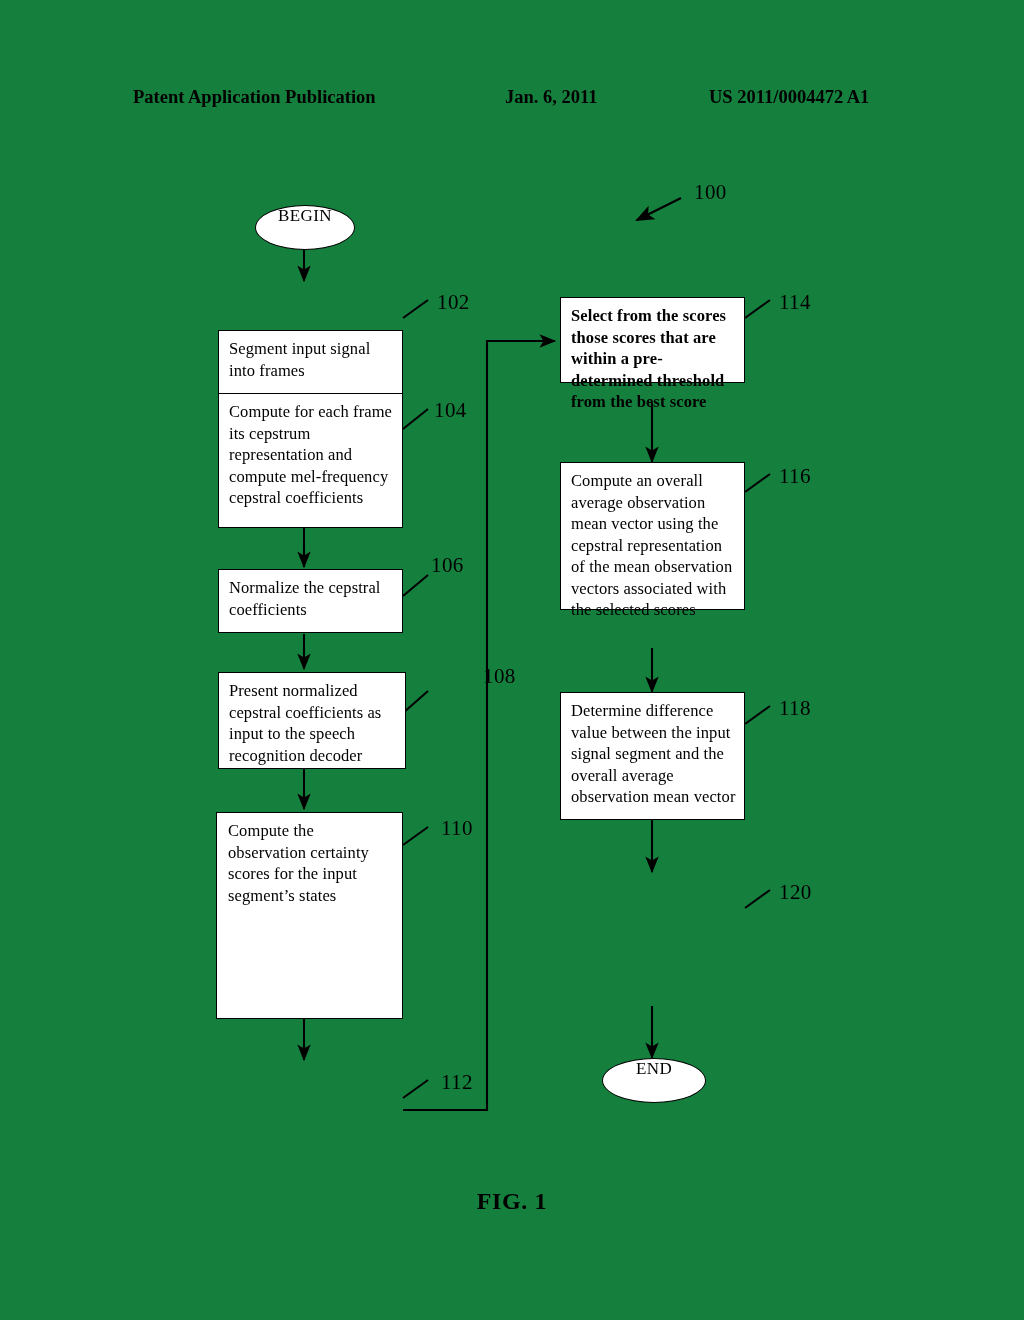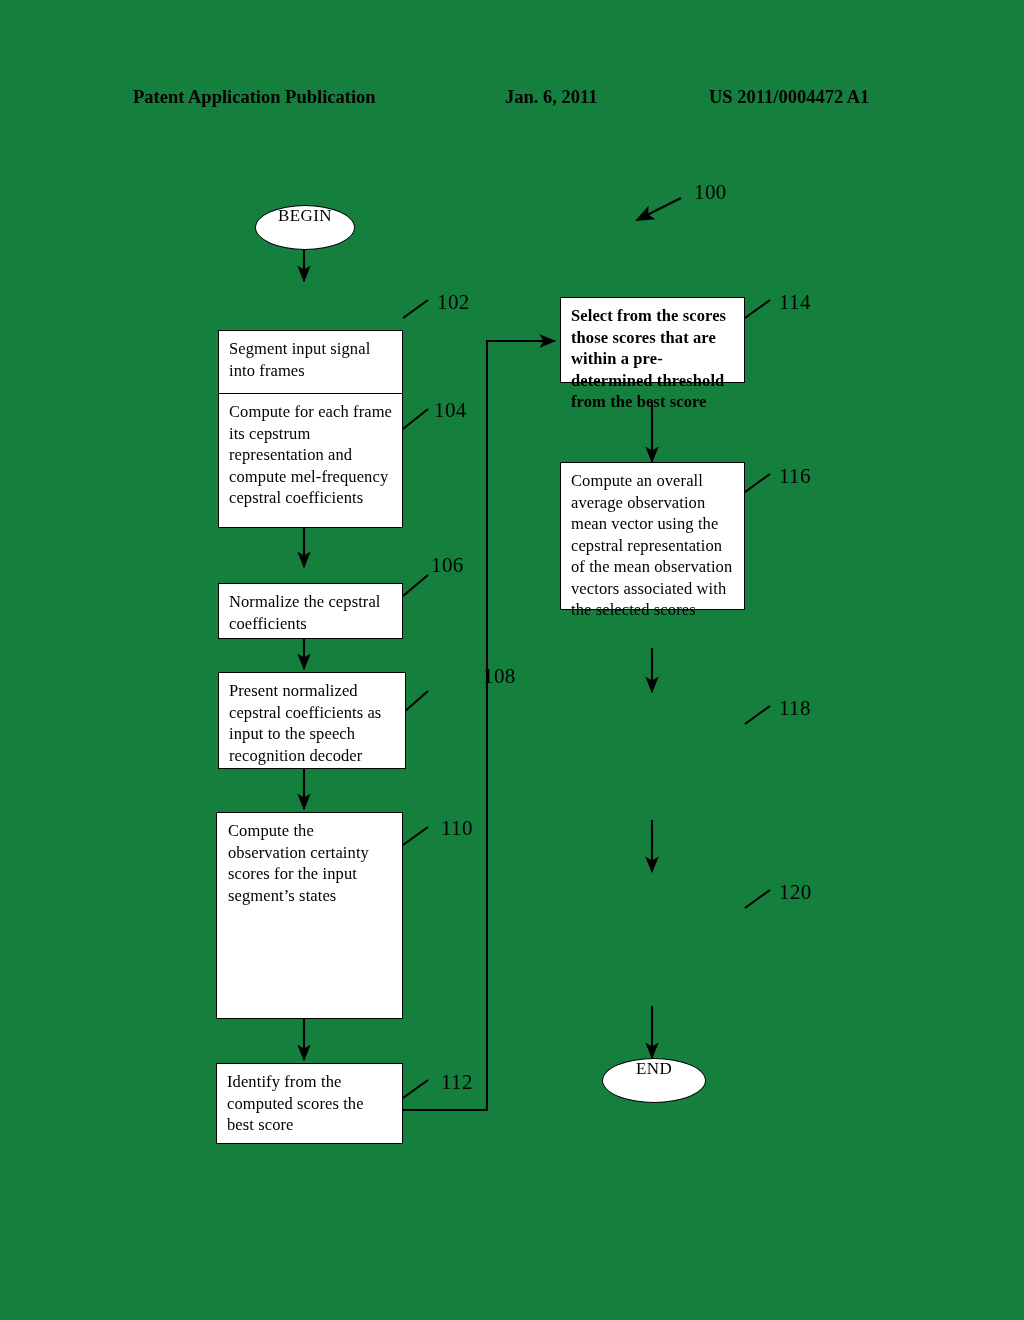--- a/index.html
+++ b/index.html
@@ -161,54 +161,55 @@
   </div>
 
   <div class="fbox" style="left:218px; top:284px; width:185px; height:82px;margin-top:46px;">
     <span>Segment input signal into frames</span>
   </div>
 
   <div class="fbox" style="left:218px; top:393px; width:185px; height:135px;">
     <span>Compute for each frame its cepstrum representation and compute mel-frequency cepstral coefficients</span>
   </div>
 
-  <div class="fbox" style="left:218px; top:583px; width:185px; height:56px;">
+  <div class="fbox" style="left:218px; top:569px; width:185px; height:64px;">
     <span>Normalize the cepstral coefficients</span>
   </div>
 
   <div class="fbox" style="left:218px; top:672px; width:188px; height:97px;">
     <span>Present normalized cepstral coefficients as input to the speech recognition decoder</span>
   </div>
 
   <div class="fbox" style="left:216px; top:812px; width:187px; height:207px;padding-left:11px;">
     <span>Compute the observation certainty scores for the input segment’s states</span>
   </div>
 
-  <div class="fbox" style="left:216px; top:1063px; width:187px; height:81px;">
-    <span>Identify from the computed scores the best score</span>
-  </div>
 
   <div class="fbox" style="left:560px; top:297px; width:185px; height:86px;font-weight:bold;">
     <span>Select from the scores those scores that are within a pre-determined threshold from the best score</span>
   </div>
 
   <div class="fbox" style="left:560px; top:462px; width:185px; height:148px;">
     <span>Compute an overall average observation mean vector using the cepstral representation of the mean observation vectors associated with the selected scores</span>
   </div>
 
+  <div class="fbox" style="left:560px; top:692px; width:185px; height:128px;">
+    <span>Determine difference value between the input signal segment and the overall average observation mean vector</span>
+  </div>
 
 
   <div class="refnum" style="left:437px; top:290px;">102</div>
   <div class="refnum" style="left:434px; top:398px;">104</div>
   <div class="refnum" style="left:431px; top:553px;">106</div>
   <div class="refnum" style="left:459px; top:664px;margin-left:24px;">108</div>
   <div class="refnum" style="left:441px; top:816px;">110</div>
   <div class="refnum" style="left:441px; top:1070px;">112</div>
 
   <div class="refnum" style="left:779px; top:290px;">114</div>
   <div class="refnum" style="left:779px; top:464px;">116</div>
   <div class="refnum" style="left:779px; top:696px;">118</div>
   <div class="refnum" style="left:779px; top:880px;">120</div>
 
   <div class="refnum" style="left:694px; top:180px;">100</div>
 
+  <div id="figcap">FIG. 1</div>
 
 </div>
 
 </body></html>

